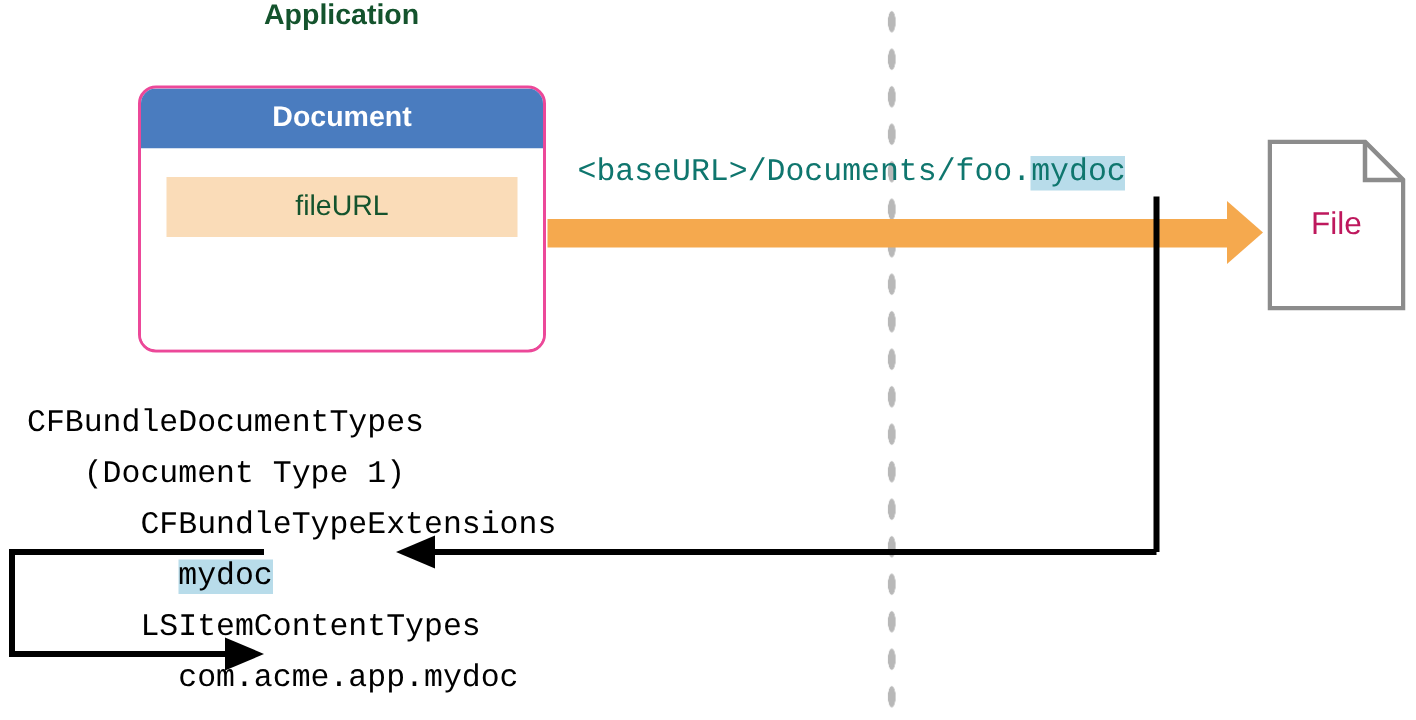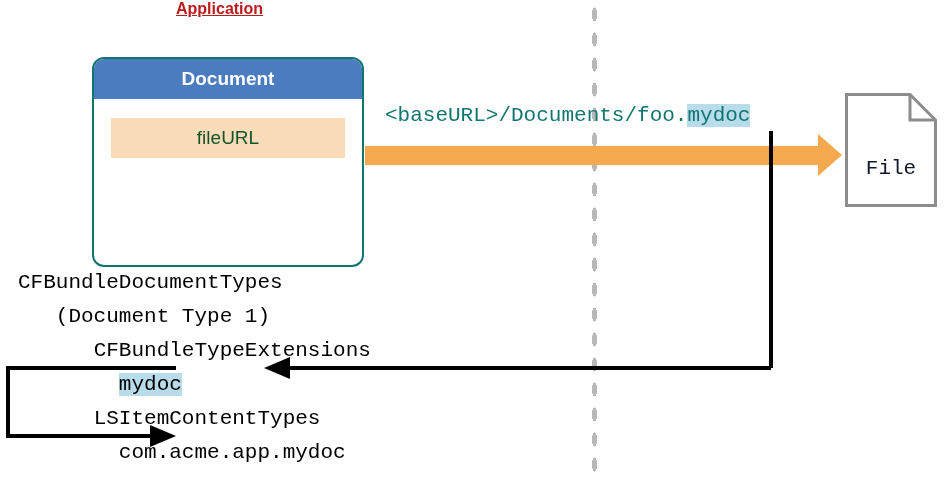--- a/index.html
+++ b/index.html
@@ -14,25 +14,24 @@
     background: #ffffff;
     overflow: hidden;
     font-family: "Liberation Sans", sans-serif;
   }
 
   
   .section-title {
     position: absolute;
     font-family: "Liberation Sans", sans-serif;
     font-weight: bold;
-    font-size: 16px;
-    color: #b91c1c;
+    font-size: 19px;
+    color: #14532d;
     white-space: nowrap;
     letter-spacing: 0px;
-    text-decoration: underline;
   }
   #title-application { left: 176px; top: 0px; }
   #title-filesystem  { left: 812px; top: 0px; }
 
   
   #divider {
     position: absolute;
     left: 590px;
     top: 0px;
     width: 9px;
@@ -42,22 +41,22 @@
     background-repeat: repeat-y;
     background-position: 0 2px;
   }
 
   
   #document-box {
     position: absolute;
     left: 92px;
     top: 57px;
     width: 272px;
-    height: 210px;
-    border: 2px solid #0f766e;
+    height: 178px;
+    border: 2px solid #ec4899;
     border-radius: 12px;
     background: #ffffff;
     box-sizing: border-box;
     overflow: hidden;
   }
   #document-header {
     height: 40px;
     background: #4A7CBF;
     color: #ffffff;
     font-family: "Liberation Sans", sans-serif;
@@ -126,29 +125,29 @@
   #file-icon {
     position: absolute;
     left: 845px;
     top: 93px;
     width: 92px;
     height: 114px;
   }
   #file-label {
     position: absolute;
     left: 845px;
-    top: 111px;
+    top: 93px;
     width: 92px;
     height: 114px;
     display: flex;
     align-items: center;
     justify-content: center;
-    font-family: Liberation Mono, monospace;
+    font-family: Liberation Sans, sans-serif;
     font-size: 21px;
-    color: #0f172a;
+    color: #be185d;
     pointer-events: none;
   }
 
   
   #plist {
     position: absolute;
     left: 18px;
     top: 266px;
     font-family: "Liberation Mono", monospace;
     font-size: 21px;

